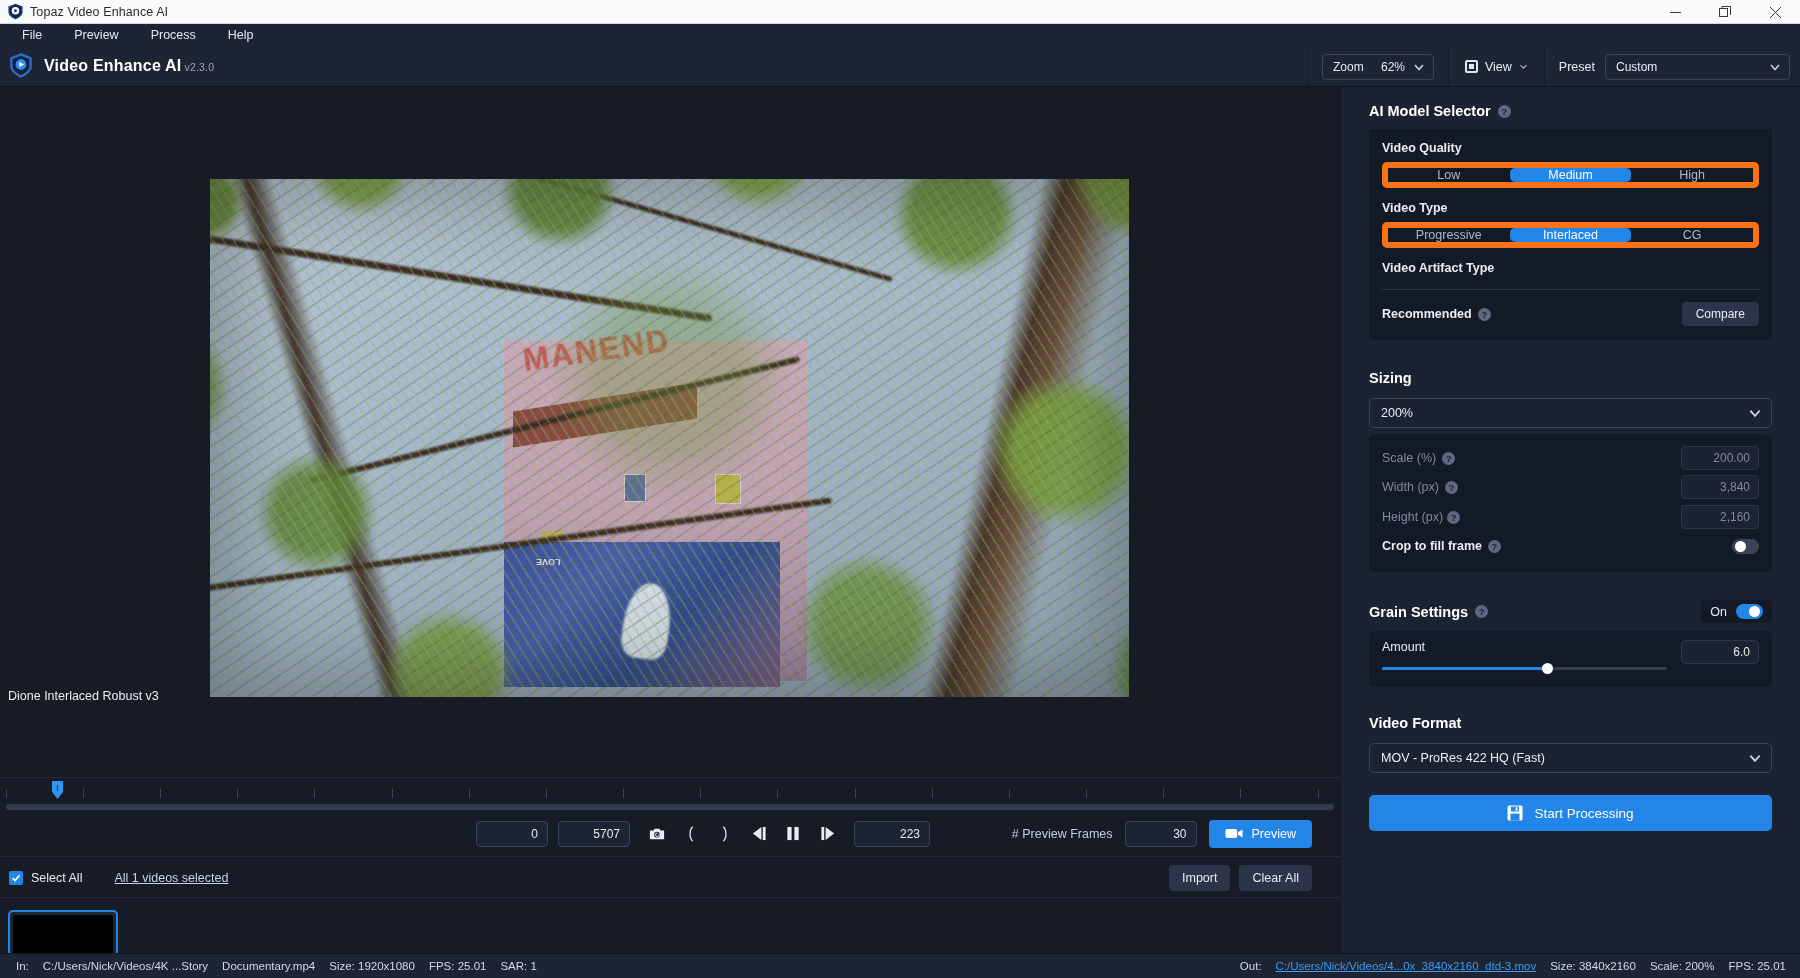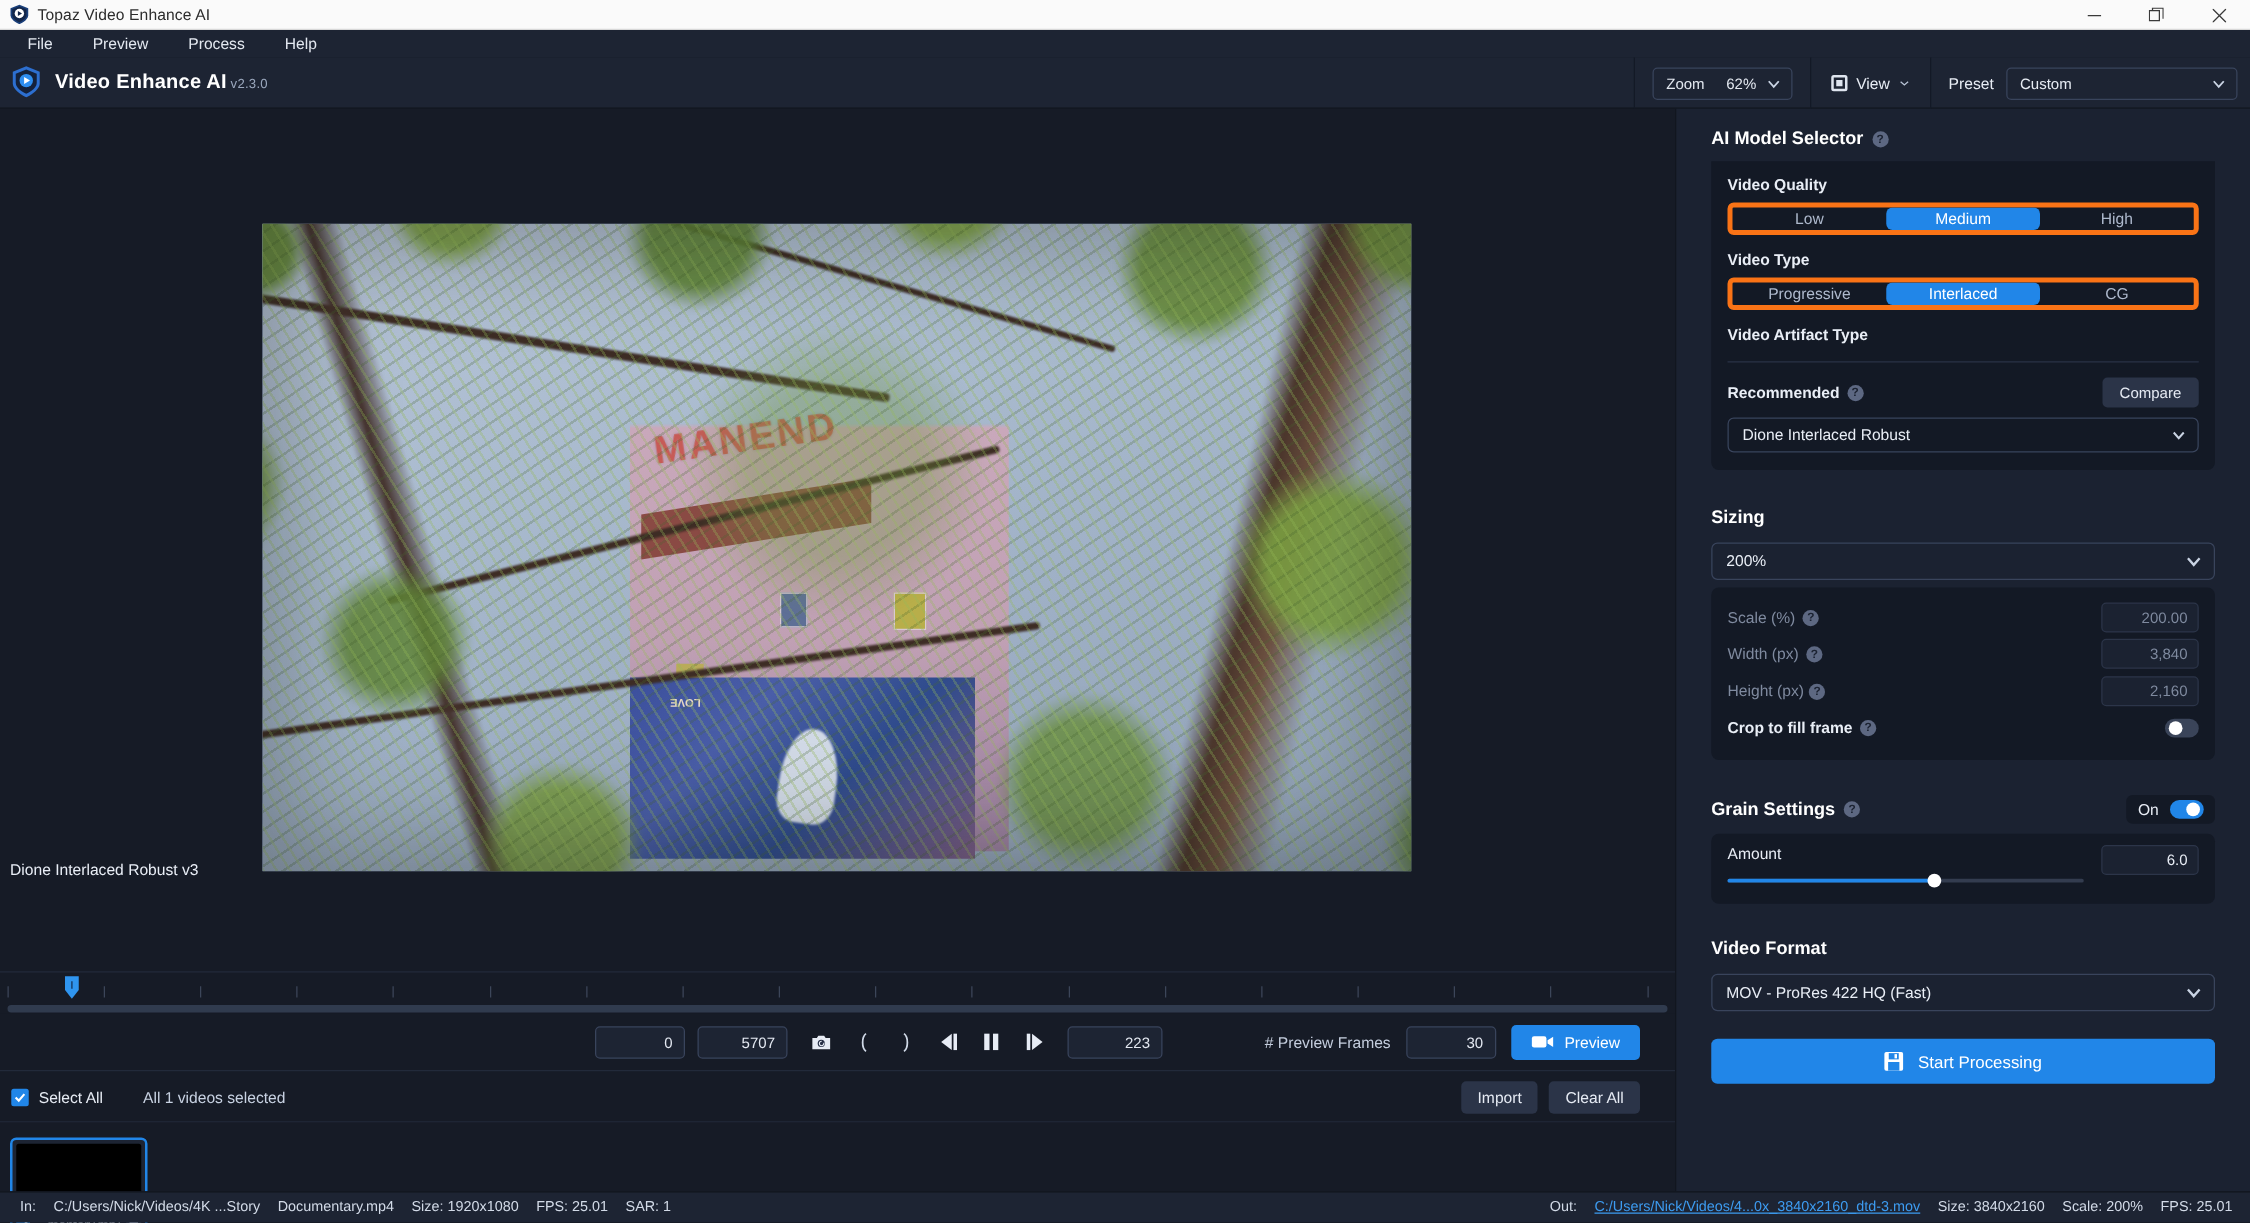--- a/index.html
+++ b/index.html
@@ -166,21 +166,21 @@
     height: 28px; background:#2186e8; border-radius: 4px; color:#fff; font-size: 12.5px;
     display:flex; align-items:center; gap: 9px; padding: 0 16px; cursor:pointer;
   }
 
   
   .selrow { position:absolute; left:0; right:0; top: 771px; height: 40px; display:flex; align-items:center;
      border-bottom: 1px solid #222a3a; }
   .chk { width: 14px; height: 14px; border-radius: 2px; background:#2186e8; display:flex;align-items:center;justify-content:center;}
   .chk svg { display:block; }
   .sel-label { font-size: 12.5px; color:#e7ecf4; margin-left: 8px; }
-  .sel-count { font-size: 12.5px; color:#c8d2e2; margin-left: 32px; }
+  .sel-count { font-size: 12.5px; color:#c8d2e2; margin-left: 32px; text-decoration: underline; }
   .sq-btn {
     height: 26px; padding: 0 13px; border-radius: 4px; background:#2b3448; color:#e6ebf4;
     font-size: 12.5px; display:flex; align-items:center; cursor:pointer;
   }
 
   
   .thumbs { position:absolute; left:0; right:0; top: 811px; bottom: 0; background:#161b26; padding: 12px 0 0 8px; }
   .thumb-card {
     width: 110px; height: 80px; border: 2px solid #2186e8; border-radius: 5px; background:#1d2433;
     padding: 3px; position: relative;
@@ -195,21 +195,21 @@
   .rp { padding: 0 28px; }
   .rp-title { font-size: 14.5px; font-weight: bold; color:#ffffff; display:flex; align-items:center; gap:7px; }
   .help-dot { width: 13px; height: 13px; border-radius: 50%; background:#5d6882; color:#1b2231;
     font-size: 9.5px; font-weight: bold; display:flex; align-items:center; justify-content:center; }
   .card { background:#131925; border-radius: 6px; }
   .tabs { display:flex; height: 28px; }
   .tab { flex:1; display:flex; align-items:center; justify-content:center; font-size:12.5px; cursor:pointer; }
   .tab.active { background:#131925; color:#ffffff; font-weight: bold; border-radius: 6px 6px 0 0; }
   .tab.inactive { background:#2a3346; color:#98a3b9; border-radius: 6px 6px 0 0; }
   .fieldlbl { font-size: 12.5px; color:#e9eef6; font-weight: bold; }
-  .seg { display:flex; border:4px solid #f97316; border-radius: 5px; height: 26px; overflow: hidden; }
+  .seg { display:flex; border:6px solid #f97316; border-radius: 5px; height: 26px; overflow: hidden; }
   .seg-item { flex:1; display:flex; align-items:center; justify-content:center; font-size:12.5px; color:#aeb9cd; cursor:pointer; }
   .seg-item.on { background:#2186e8; color:#fff; border-radius: 5px; }
   .dd {
     height: 28px; border:1px solid #39445c; border-radius: 5px; display:flex; align-items:center;
     justify-content: space-between; padding: 0 9px 0 11px; font-size: 12.5px; color:#e9eef6; cursor:pointer;
   }
   .sub-lbl { font-size:12.5px; color:#7f8a9f; }
   .val-box {
     width: 78px; height: 24px; background:#1b2231; border:1px solid #2c3549; border-radius:4px;
     display:flex; align-items:center; justify-content:flex-end; padding-right: 8px; font-size:12px; color:#7f8a9f;
@@ -518,26 +518,20 @@
 
             <div class="divider" style="margin-top:14px;"></div>
 
             <div style="display:flex;align-items:center;justify-content:space-between;margin-top:12px;">
               <div class="fieldlbl" style="display:flex;align-items:center;gap:6px;">
                 <span>Recommended</span>
                 <span class="help-dot">?</span>
               </div>
               <div class="compare-btn">Compare</div>
             </div>
-            <div class="dd" style="margin-top:8px;">
-              <span>Dione Interlaced Robust</span>
-              <svg class="chev" viewBox="0 0 12 12">
-                  <path d="M2 4 L6 8.5 L10 4" stroke="#c9d3e3" stroke-width="1.6" fill="none"></path>
-                </svg>
-            </div>
           </div>
         </div>
 
         <div class="rp-title" style="margin-top:30px;">Sizing</div>
         <div class="dd" style="margin-top:12px;height:30px;">
           <span>200%</span>
           <svg width="14" height="14" viewBox="0 0 12 12">
               <path d="M2 4 L6 8.5 L10 4" stroke="#c9d3e3" stroke-width="1.6" fill="none"></path>
             </svg>
         </div>

